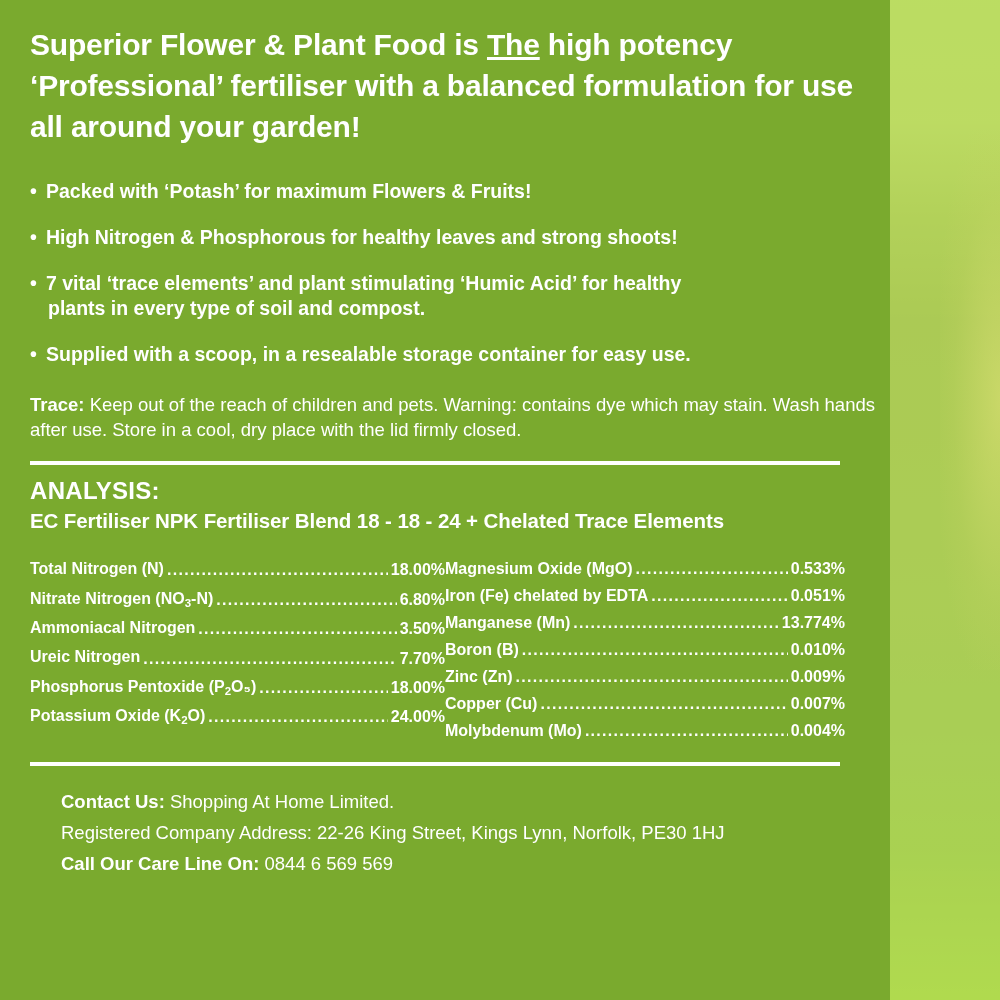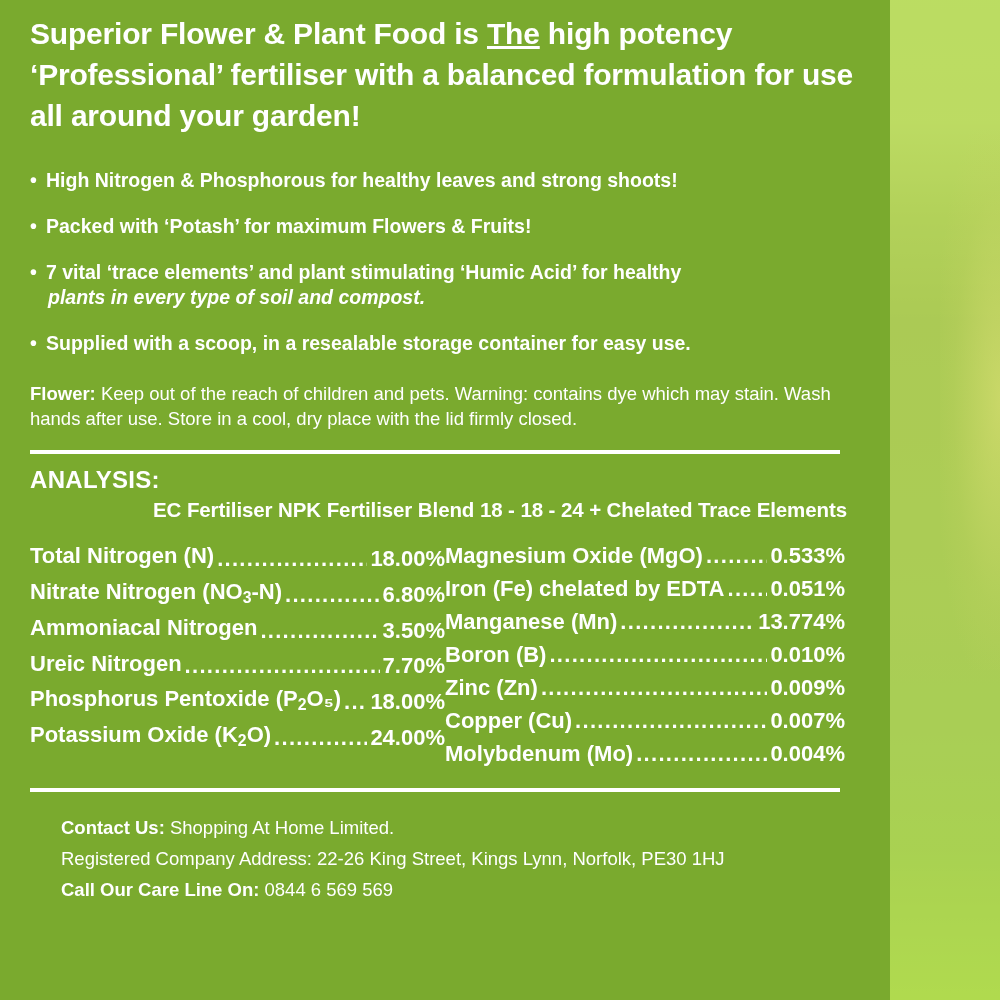--- a/index.html
+++ b/index.html
@@ -40,21 +40,21 @@
     position: absolute;
     top: 130px;
     right: 0;
     width: 60px;
     height: 540px;
     background: radial-gradient(ellipse at 100% 50%, rgba(226,226,120,0.55) 0%, rgba(200,212,100,0.2) 55%, rgba(122,170,46,0) 80%);
     pointer-events: none;
   }
   .page {
     position: relative;
-    padding: 0 30px;
+    padding: 11px 30px;
     box-sizing: border-box;
     width: 1000px;
   }
 
   h1.headline {
     font-size: 30px;
     line-height: 1.36;
     font-weight: bold;
     margin: 0;
     padding: 14px 0 0 0;
@@ -79,21 +79,20 @@
   }
   .bullets li::before {
     content: "\2022";
     position: absolute;
     left: 0;
     top: 0;
   }
   .bullets li .cont {
     display: block;
     padding-left: 2px;
-    font-style: italic;
   }
 
   .safety {
     margin-top: 26px;
     font-size: 18.5px;
     line-height: 1.34;
     max-width: 845px;
     font-weight: normal;
   }
   .safety b { font-weight: bold; }
@@ -107,42 +106,40 @@
 
   .analysis-title {
     font-size: 24px;
     font-weight: bold;
     letter-spacing: 0.3px;
     margin-bottom: 4px;
   }
   .analysis-sub {
     font-size: 20.5px;
     font-weight: bold;
-    margin-bottom: 12px;
+    margin-bottom: 28px;
     letter-spacing: -0.1px;
-    text-align: center;
   }
 
   .analysis-cols {
     display: flex;
     gap: 0px;
   }
   .col {
     width: 415px;
   }
   .col.right { width: 400px; }
   .arow {
     display: flex;
-    align-items: flex-end;
-    font-size: 22px;
+    align-items: center;
+    font-size: 16px;
     font-weight: bold;
     line-height: 1.0;
     margin-bottom: 11px;
     white-space: nowrap;
-    margin-top: 11px;
   }
   .arow .nm { flex: 0 0 auto; }
   .arow .dots {
     flex: 1 1 auto;
     overflow: hidden;
     white-space: nowrap;
     letter-spacing: 1.3px;
     margin: 0 3px;
     font-weight: bold;
   }
@@ -167,27 +164,27 @@
 <body>
 
 <div class="edge-glow"></div>
 <div class="edge-glow2"></div>
 
 <div class="page">
 
   <h1 class="headline"><span>Superior Flower &amp; Plant Food is </span><u>The</u><span> high potency ‘Professional’ fertiliser with a balanced formulation for use all around your garden!</span></h1>
 
   <ul class="bullets">
+    <li><span>Packed with ‘Potash’ for maximum Flowers &amp; Fruits!</span></li>
     <li><span>High Nitrogen &amp; Phosphorous for healthy leaves and strong shoots!</span></li>
-    <li><span>Packed with ‘Potash’ for maximum Flowers &amp; Fruits!</span></li>
     <li><span>7 vital ‘trace elements’ and plant stimulating ‘Humic Acid’ for healthy</span><span class="cont">plants in every type of soil and compost.</span></li>
     <li><span>Supplied with a scoop, in a resealable storage container for easy use.</span></li>
   </ul>
 
-  <p class="safety"><b>Flower:</b><span> Keep out of the reach of children and pets. Warning: contains dye which may stain. Wash hands after use. Store in a cool, dry place with the lid firmly closed.</span></p>
+  <p class="safety"><b>Trace:</b><span> Keep out of the reach of children and pets. Warning: contains dye which may stain. Wash hands after use. Store in a cool, dry place with the lid firmly closed.</span></p>
 
   <div class="rule"></div>
 
   <div class="analysis-title">ANALYSIS:</div>
   <div class="analysis-sub">EC Fertiliser  NPK Fertiliser Blend 18 - 18 - 24 + Chelated Trace Elements</div>
 
   <div class="analysis-cols">
     <div class="col left">
 
       <div class="arow">

